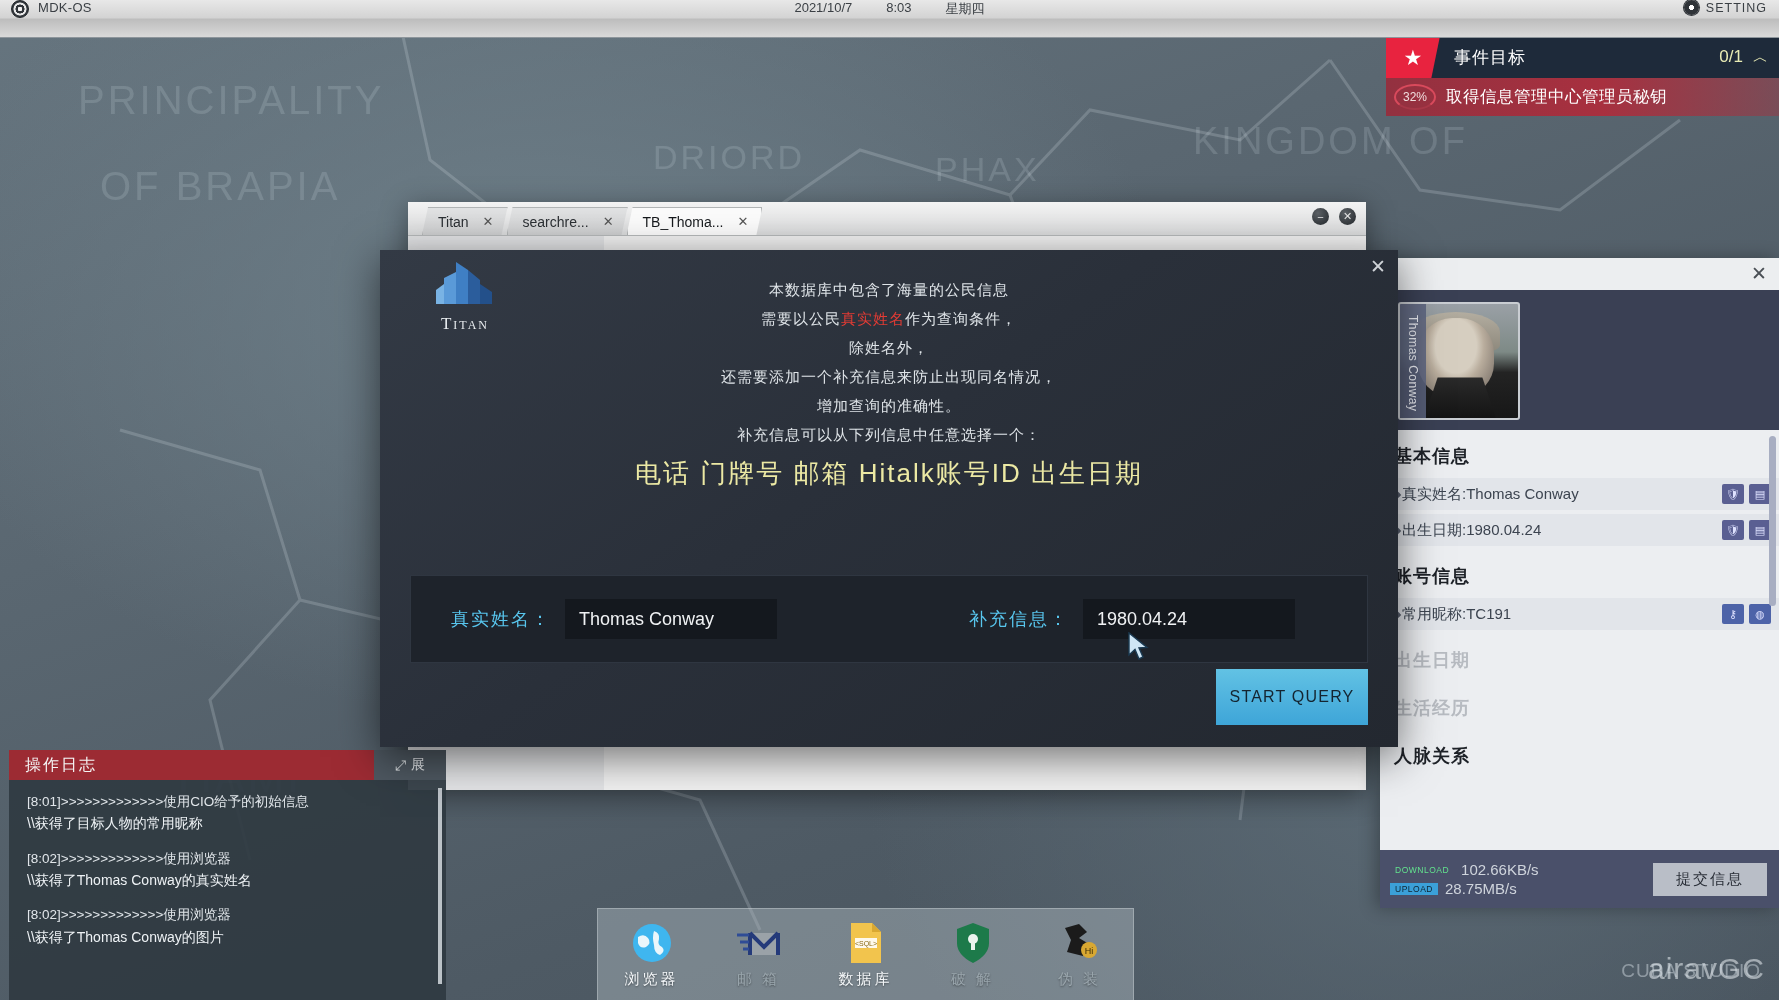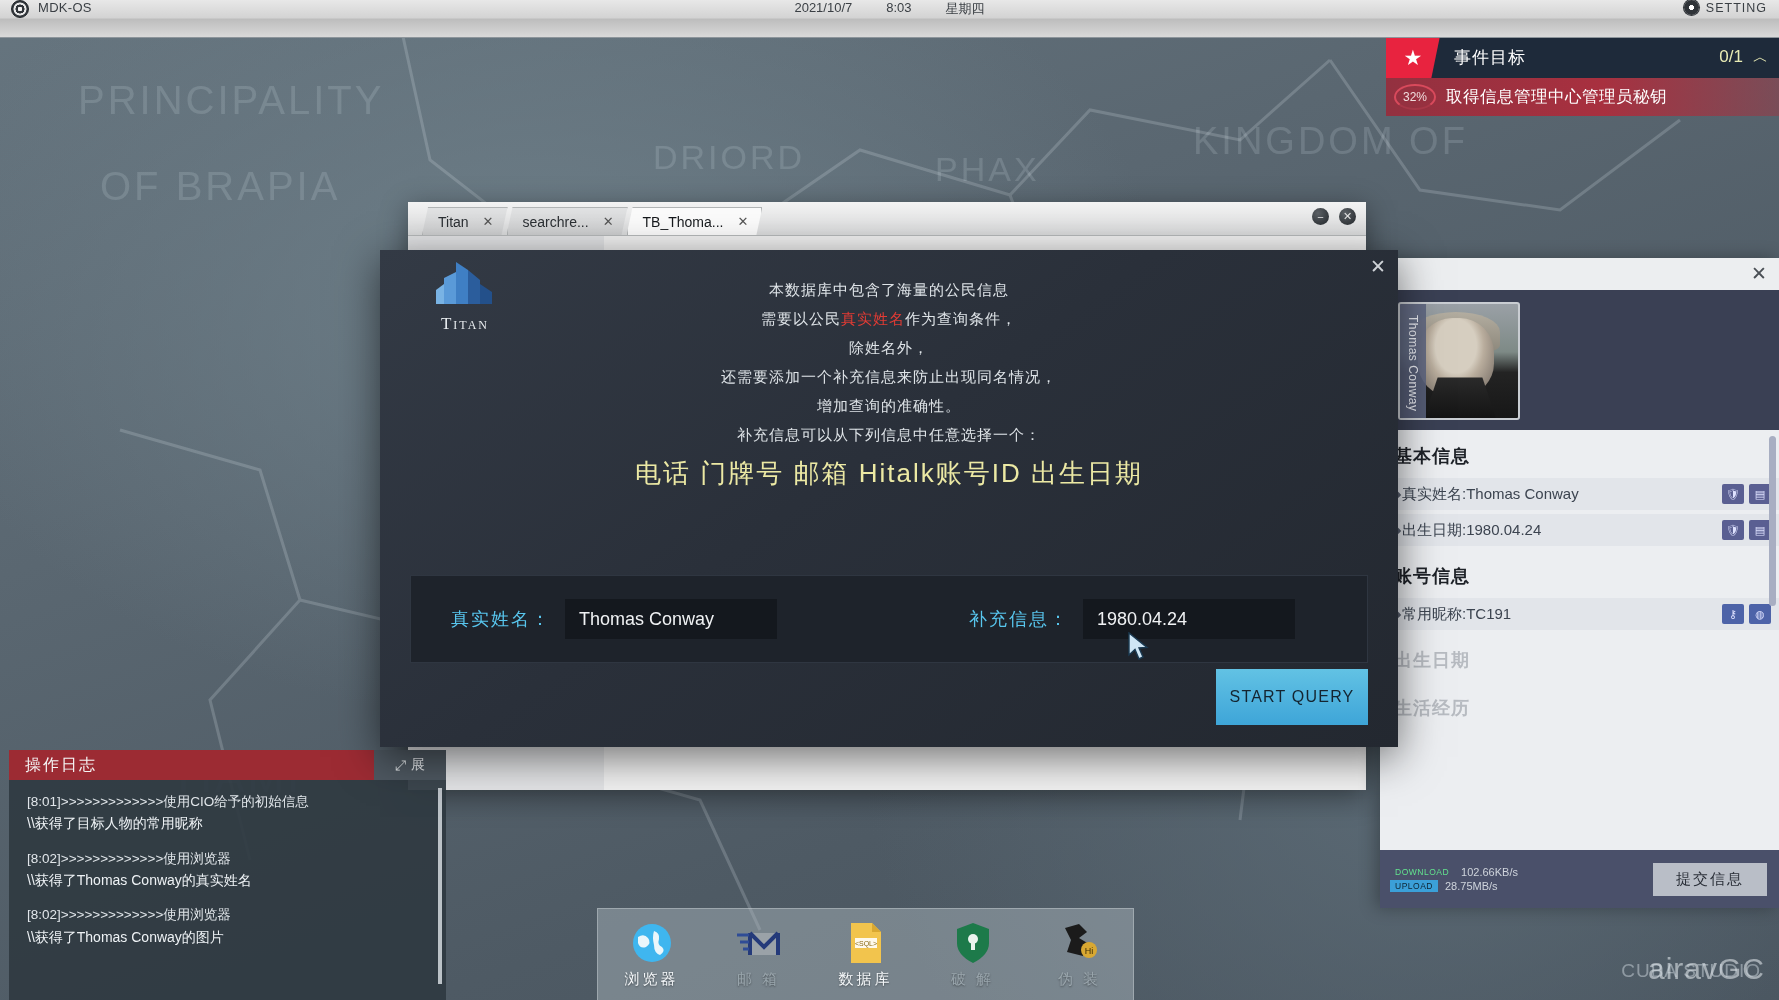--- a/index.html
+++ b/index.html
@@ -242,21 +242,21 @@
   }
   #infopanel .ip-footer {
     position:absolute; left:0; bottom:0; width:399px; height:58px;
     background:#4a506a; display:flex; align-items:center;
   }
   .net-lines { margin-left:10px; font-size:9px; }
   .net-row { display:flex; align-items:center; gap:7px; margin:2px 0; }
   .net-tag { padding:1px 5px; font-size:8.5px; letter-spacing:.5px; }
   .net-tag.dl { color:#62e28e; }
   .net-tag.ul { background:#3ba0d8; color:#0e2432; }
-  .net-val { color:#cfd4dc; font-size:11px; }
+  .net-val { color:#cfd4dc; font-size:15px; }
   .btn-submit {
     position:absolute; right:12px; top:13px;
     width:114px; height:33px;
     background:#b9bec7; color:#2a2f38; border:none;
     font-size:15px; letter-spacing:2px; cursor:pointer;
     font-family:"Liberation Sans", sans-serif;
   }
 
   
   #logpanel {
@@ -469,20 +469,21 @@
         <span class="dot">◆</span>
         <span>常用昵称:TC191</span>
         <span class="ip-acts">
           <span class="ip-ico cy">⚷</span>
           <span class="ip-ico cy">◍</span>
         </span>
       </div>
 
       <div class="ip-section faded">出生日期</div>
       <div class="ip-section faded">生活经历</div>
+      <div class="ip-section">人脉关系</div>
     </div>
 
     <div class="ip-scroll"></div>
 
     <div class="ip-footer">
       <div class="net-lines">
         <div class="net-row">
           <span class="net-tag dl">DOWNLOAD</span>
           <span class="net-val">102.66KB/s</span>
         </div>

